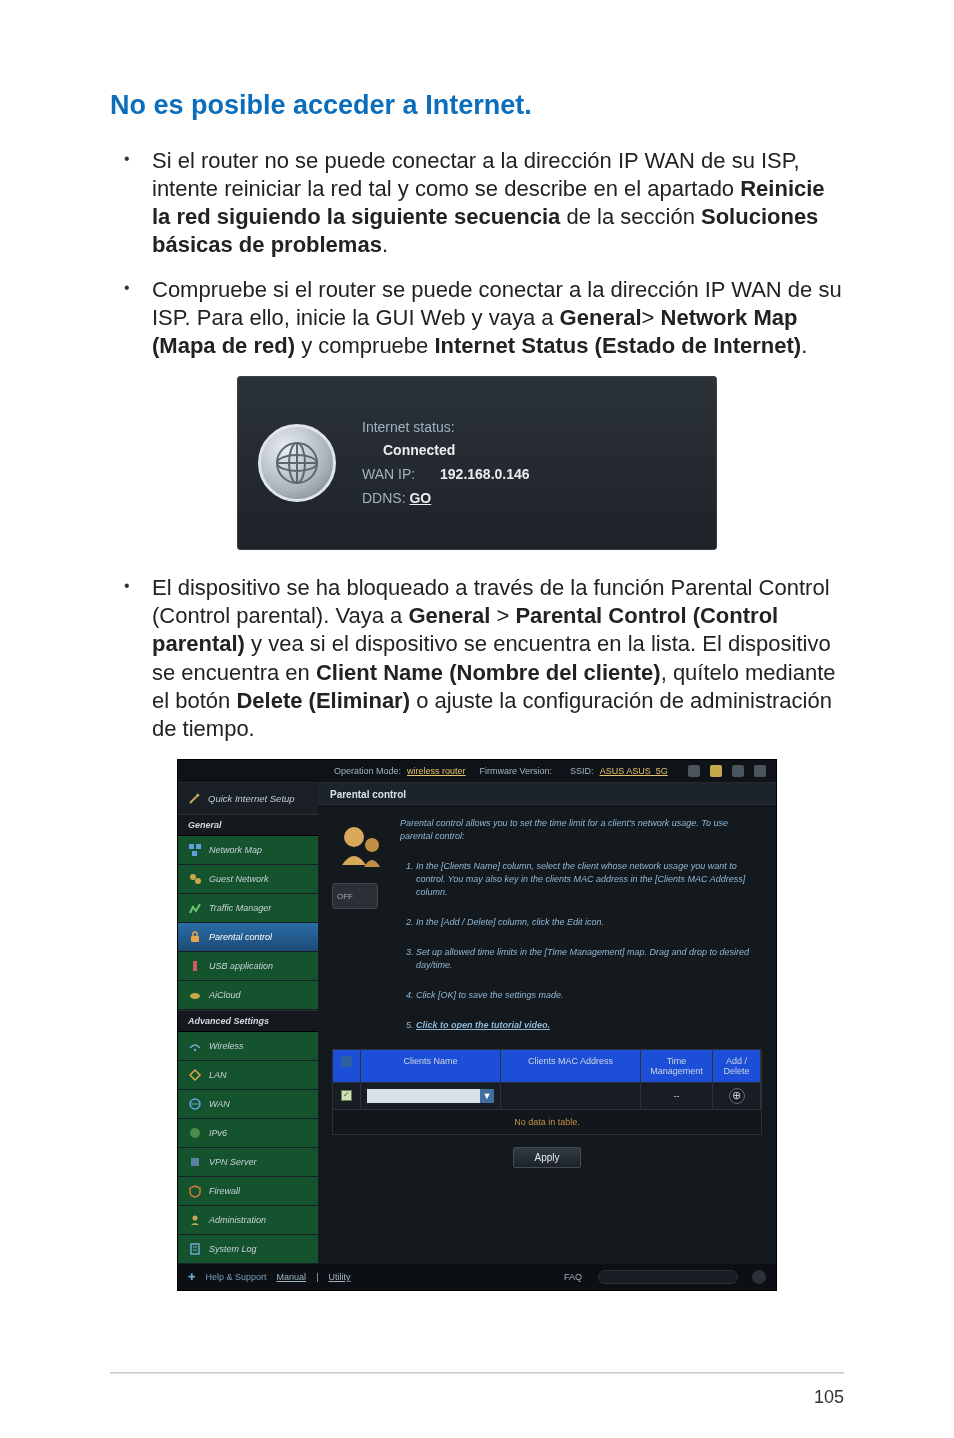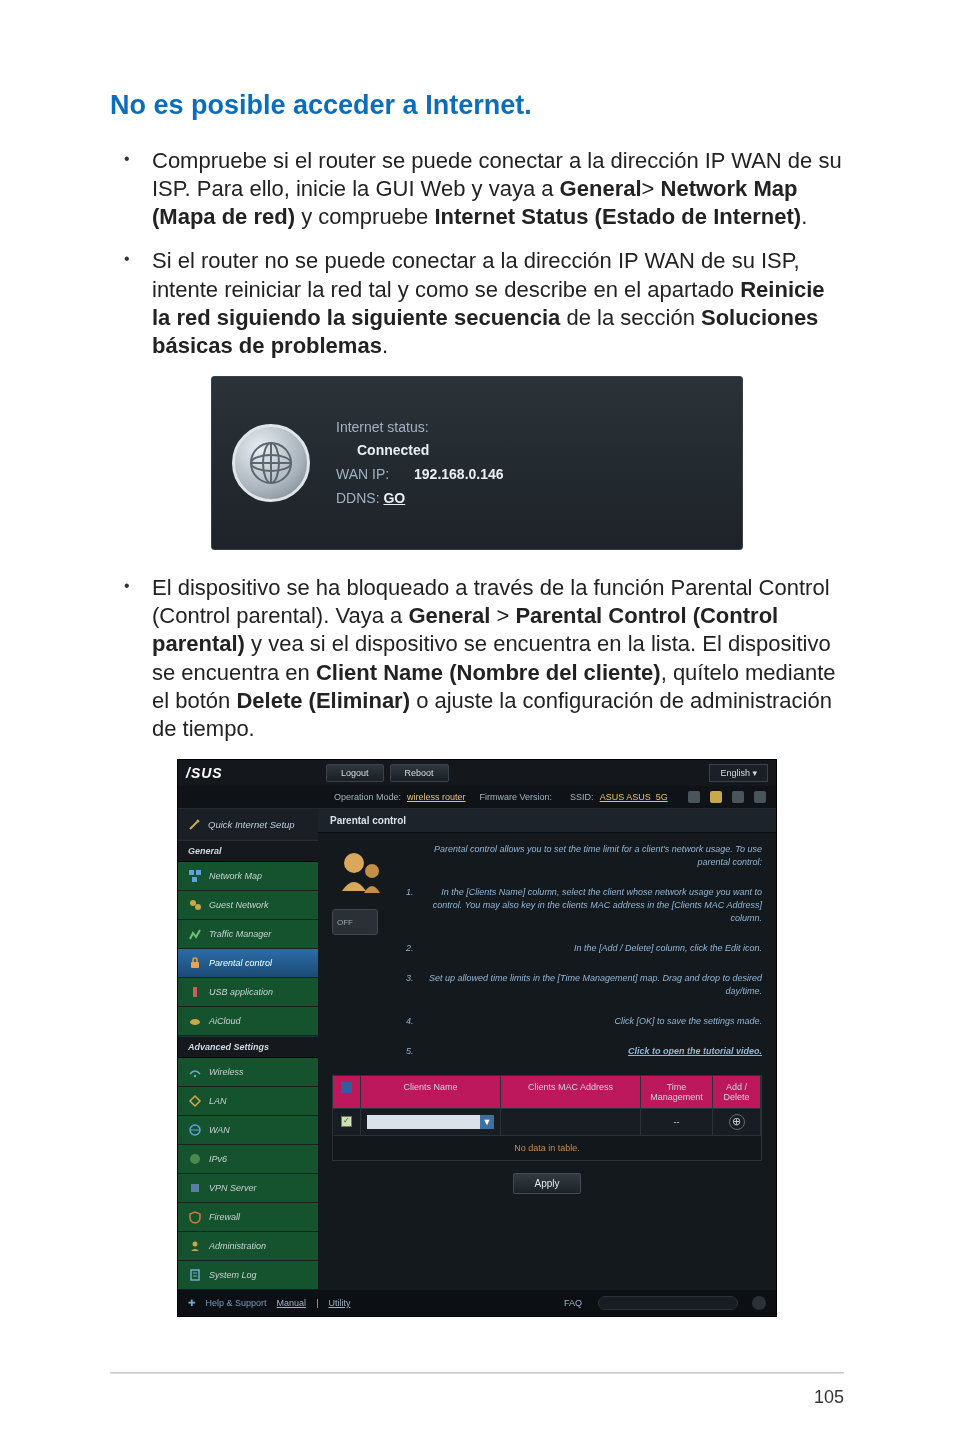--- a/index.html
+++ b/index.html
@@ -32,21 +32,21 @@
     position: absolute;
     left: 0;
     top: 2px;
     font-size: 16px;
     color: #333;
   }
   .b { font-weight: 700; }
 
   
   .shot1 {
-    width: 532px;
+    width: 480px;
     height: 174px;
     margin: 10px auto 24px auto;
     background: linear-gradient(#2b3238, #1d2328);
     border: 1px solid #3a4046;
     border-radius: 3px;
     display: flex;
     align-items: center;
     padding: 0 20px;
     color: #c9d1d6;
   }
@@ -119,35 +119,35 @@
   .ni { width:14px; height:14px; display:flex; align-items:center; justify-content:center; }
 
   .content { flex:1; background:#14191e; }
   .tab { background:#1c232a; color:#d9e2e9; padding:6px 12px; font-size:10px; font-weight:700; border-bottom:1px solid #0b0e11;}
   .panel { padding:10px 14px; }
   .panel-row { display:flex; gap:10px; }
   .pc-icon {
     width:58px; height:58px; flex:0 0 58px;
     display:flex; align-items:center; justify-content:center;
   }
-  .desc { color:#8fb7d6; font-style:italic; font-size:9px; line-height:1.45;text-align:right; }
+  .desc { color:#8fb7d6; font-style:italic; font-size:9px; line-height:1.45; }
   .desc ol { margin:6px 0 0 16px; padding:0; }
   .desc ol li { margin-bottom:4px;margin-top:17px; }
   .desc .linkish { text-decoration: underline; font-weight: bold; }
   .toggle {
     width:46px; height:18px; background:#2a3036; border-radius:3px; border:1px solid #40474e;
     display:flex; align-items:center; justify-content:flex-start; padding:12px 4px;
     color:#9fa8ae; font-size:8px; margin-top:8px;
   }
 
   .grid {
     margin-top:12px;
     border:1px solid #2a3138;
   }
-  .ghead { display:flex; background:#be185d; color:#cbd5dc; font-size:9px; }
+  .ghead { display:flex; background:#1d4ed8; color:#cbd5dc; font-size:9px; }
   .ghead > div { padding:6px 6px; border-right:1px solid #2a3138; text-align:center; }
   .gc-chk { width:28px; }
   .gc-name { flex:1.4; }
   .gc-mac { flex:1.4; }
   .gc-time { width:72px; }
   .gc-add { width:48px; }
   .grow { display:flex; background:#171d22; }
   .grow > div { padding:5px 6px; border-right:1px solid #2a3138; border-top:1px solid #2a3138; display:flex; align-items:center; justify-content:center; }
   .chkbox { width:11px; height:11px; background:#cfe0b8; border:1px solid #6a7a52; display:inline-block; position:relative;}
   .chkbox::after{ content:"✓"; font-size:8px; color:#3c5a14; position:absolute; left:1px; top:-1px; }
@@ -172,24 +172,24 @@
     height:2px; background:linear-gradient(#b9c0c6,#e6e9ec);
   }
 </style>
 </head>
 <body>
 
 <h1 class="h1">No es posible acceder a Internet.</h1>
 
 <ul class="bullets">
   <li>
-    <span>Compruebe si el router se puede conectar a la dirección IP WAN de su ISP. Para ello, inicie la GUI Web y vaya a </span><span class="b">General</span><span>&gt; </span><span class="b">Network Map (Mapa de red)</span><span> y compruebe </span><span class="b">Internet Status (Estado de Internet)</span><span>.</span>
+    <span>Si el router no se puede conectar a la dirección IP WAN de su ISP, intente reiniciar la red tal y como se describe en el apartado </span><span class="b">Reinicie la red siguiendo la siguiente secuencia</span><span> de la sección </span><span class="b">Soluciones básicas de problemas</span><span>.</span>
   </li>
   <li>
-    <span>Si el router no se puede conectar a la dirección IP WAN de su ISP, intente reiniciar la red tal y como se describe en el apartado </span><span class="b">Reinicie la red siguiendo la siguiente secuencia</span><span> de la sección </span><span class="b">Soluciones básicas de problemas</span><span>.</span>
+    <span>Compruebe si el router se puede conectar a la dirección IP WAN de su ISP. Para ello, inicie la GUI Web y vaya a </span><span class="b">General</span><span>&gt; </span><span class="b">Network Map (Mapa de red)</span><span> y compruebe </span><span class="b">Internet Status (Estado de Internet)</span><span>.</span>
   </li>
 </ul>
 
 <div class="shot1">
   <div class="globe">
     <svg viewBox="0 0 44 44">
       <circle cx="22" cy="22" r="20" fill="none" stroke="#5a6770" stroke-width="2"></circle>
       <ellipse cx="22" cy="22" rx="20" ry="8" fill="none" stroke="#5a6770" stroke-width="2"></ellipse>
       <ellipse cx="22" cy="22" rx="8" ry="20" fill="none" stroke="#5a6770" stroke-width="2"></ellipse>
       <line x1="2" y1="22" x2="42" y2="22" stroke="#5a6770" stroke-width="2"></line>
@@ -204,27 +204,20 @@
   </div>
 </div>
 
 <ul class="bullets">
   <li>
     <span>El dispositivo se ha bloqueado a través de la función Parental Control (Control parental). Vaya a </span><span class="b">General</span><span> &gt; </span><span class="b">Parental Control (Control parental)</span><span> y vea si el dispositivo se encuentra en la lista. El dispositivo se encuentra en </span><span class="b">Client Name (Nombre del cliente)</span><span>, quítelo mediante el botón </span><span class="b">Delete (Eliminar)</span><span> o ajuste la configuración de administración de tiempo.</span>
   </li>
 </ul>
 
 <div class="shot2">
-  <div class="topbar">
-    <div class="brand">/SUS</div>
-    <button class="btn">Logout</button>
-    <button class="btn">Reboot</button>
-    <div class="spacer"></div>
-    <div class="langbox"><span>English</span> ▾</div>
-  </div>
   <div class="infobar">
     <div style="width:140px"></div>
     <span>Operation Mode: </span>
     <span class="modev">wireless router</span>
     <span style="margin-left:8px">Firmware Version:</span>
     <span style="margin-left:12px">SSID: </span>
     <span class="ssidv">ASUS ASUS_5G</span>
     <div class="spacer"></div>
     <span class="tinyicon"></span>
     <span class="tinyicon yellow"></span>

